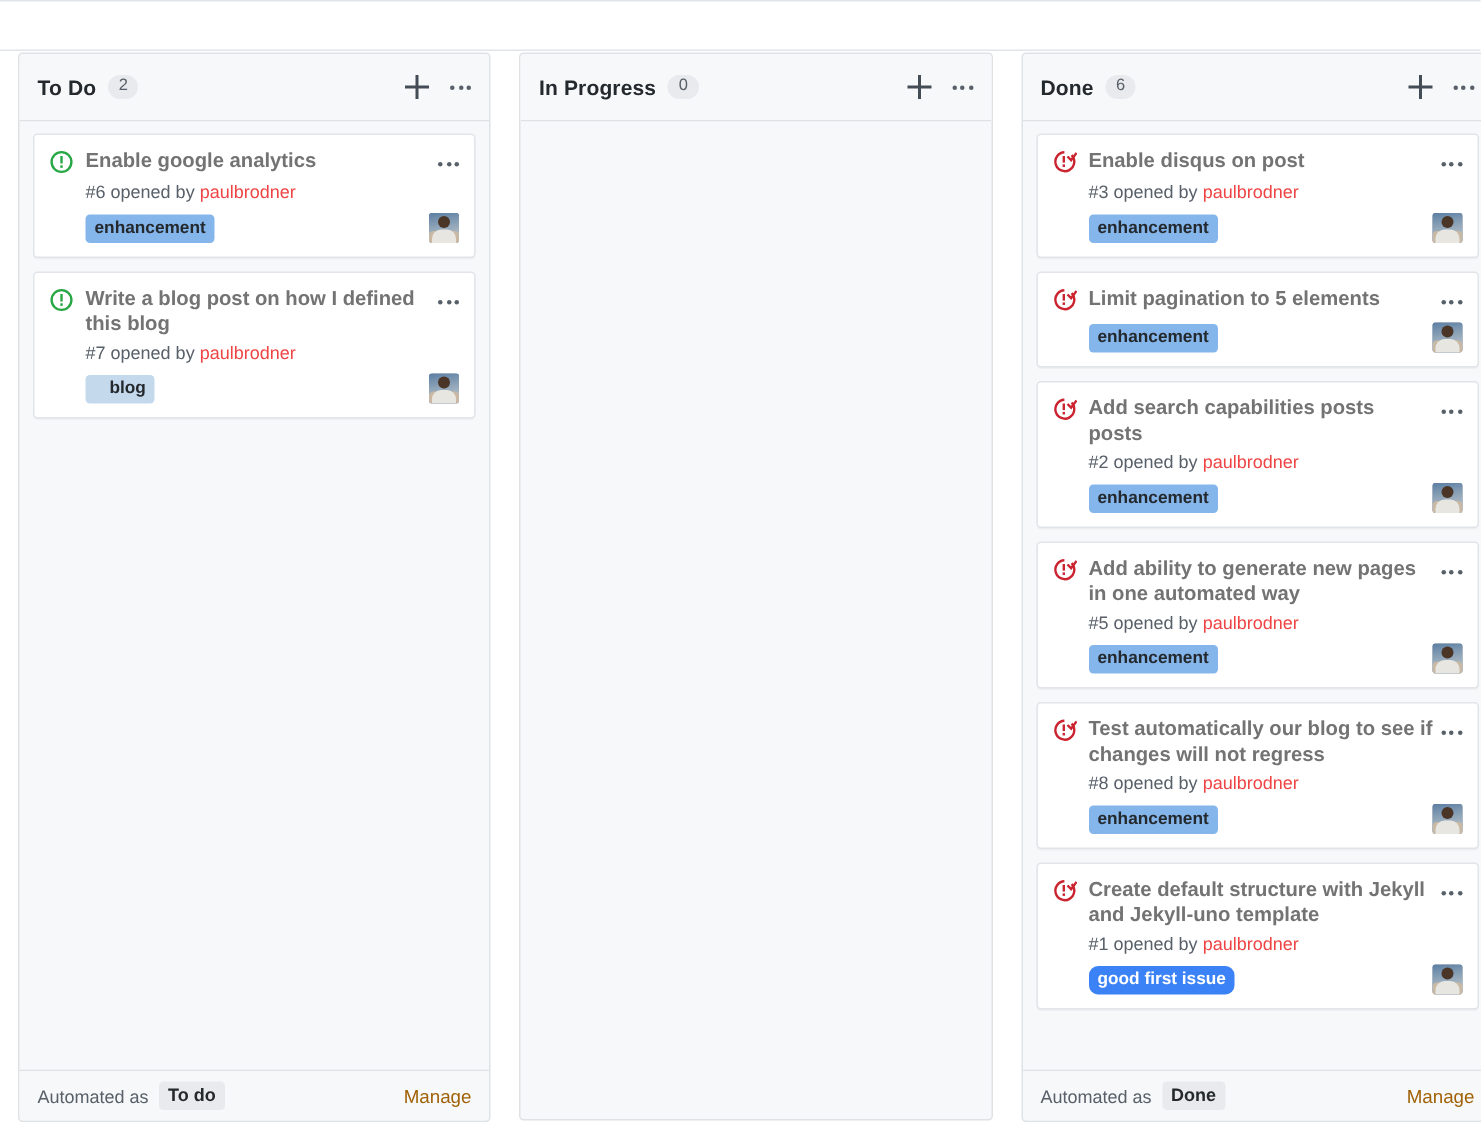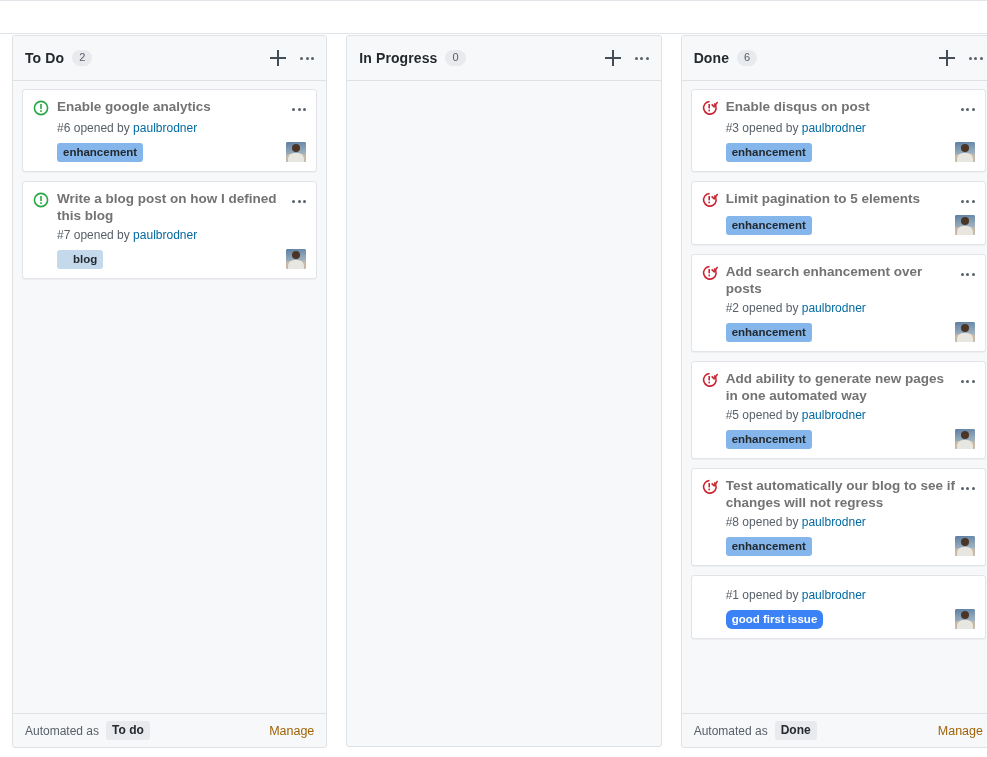--- a/index.html
+++ b/index.html
@@ -133,21 +133,21 @@
     flex: 0 0 auto;
     margin-top: 3px;
     margin-left: 2px;
   }
   .card-meta {
     font-size: 12px;
     color: #586069;
     margin: 3px 0 0 24px;
     line-height: 16px;
   }
-  .card-meta b { font-weight: normal; color: #0369a1; }
+  .card-meta b { font-weight: normal; color: #ef4444; }
   .card-bottom {
     display: flex;
     align-items: center;
     margin: 6px 0 0 24px;
     min-height: 20px;
   }
   .label {
     display: inline-block;
     font-size: 11.5px;
     font-weight: bold;
@@ -368,21 +368,21 @@
           </div>
         </div>
         <div class="card">
           <div class="card-top">
             <span class="state-icon"><svg width="16" height="16" viewBox="0 0 16 16">
                 <path d="M7.6 1.5 A6.3 6.3 0 1 0 12.4 3.4" fill="none" stroke="#cb2431" stroke-width="1.6"></path>
                 <rect x="6.4" y="4" width="1.6" height="4.4" fill="#cb2431"></rect>
                 <rect x="6.4" y="9.6" width="1.6" height="1.7" fill="#cb2431"></rect>
                 <path d="M10.2 4.9 L12.1 6.8 L15.2 2.6" fill="none" stroke="#cb2431" stroke-width="1.6" stroke-linecap="square"></path>
               </svg></span>
-            <span class="card-title">Add search enhancement over posts</span>
+            <span class="card-title">Add search capabilities posts posts</span>
             <span class="card-kebab">
               <span class="icon-kebab">
                 <i></i>
                 <i></i>
                 <i></i>
               </span>
             </span>
           </div>
           <div class="card-meta"><span>#2</span> <span>opened by</span> <b>paulbrodner</b></div>
           <div class="card-bottom">
@@ -448,20 +448,36 @@
             <span class="avatar">
               <span class="sky"></span>
               <span class="armL"></span>
               <span class="armR"></span>
               <span class="body"></span>
               <span class="head"></span>
             </span>
           </div>
         </div>
         <div class="card">
+          <div class="card-top">
+            <span class="state-icon"><svg width="16" height="16" viewBox="0 0 16 16">
+                <path d="M7.6 1.5 A6.3 6.3 0 1 0 12.4 3.4" fill="none" stroke="#cb2431" stroke-width="1.6"></path>
+                <rect x="6.4" y="4" width="1.6" height="4.4" fill="#cb2431"></rect>
+                <rect x="6.4" y="9.6" width="1.6" height="1.7" fill="#cb2431"></rect>
+                <path d="M10.2 4.9 L12.1 6.8 L15.2 2.6" fill="none" stroke="#cb2431" stroke-width="1.6" stroke-linecap="square"></path>
+              </svg></span>
+            <span class="card-title">Create default structure with Jekyll and Jekyll-uno template</span>
+            <span class="card-kebab">
+              <span class="icon-kebab">
+                <i></i>
+                <i></i>
+                <i></i>
+              </span>
+            </span>
+          </div>
           <div class="card-meta"><span>#1</span> <span>opened by</span> <b>paulbrodner</b></div>
           <div class="card-bottom">
             <span class="label" style="background:#3b82f6;color:#ffffff;border-radius:6px;">good first issue</span>
             <span class="avatar">
               <span class="sky"></span>
               <span class="armL"></span>
               <span class="armR"></span>
               <span class="body"></span>
               <span class="head"></span>
             </span>

